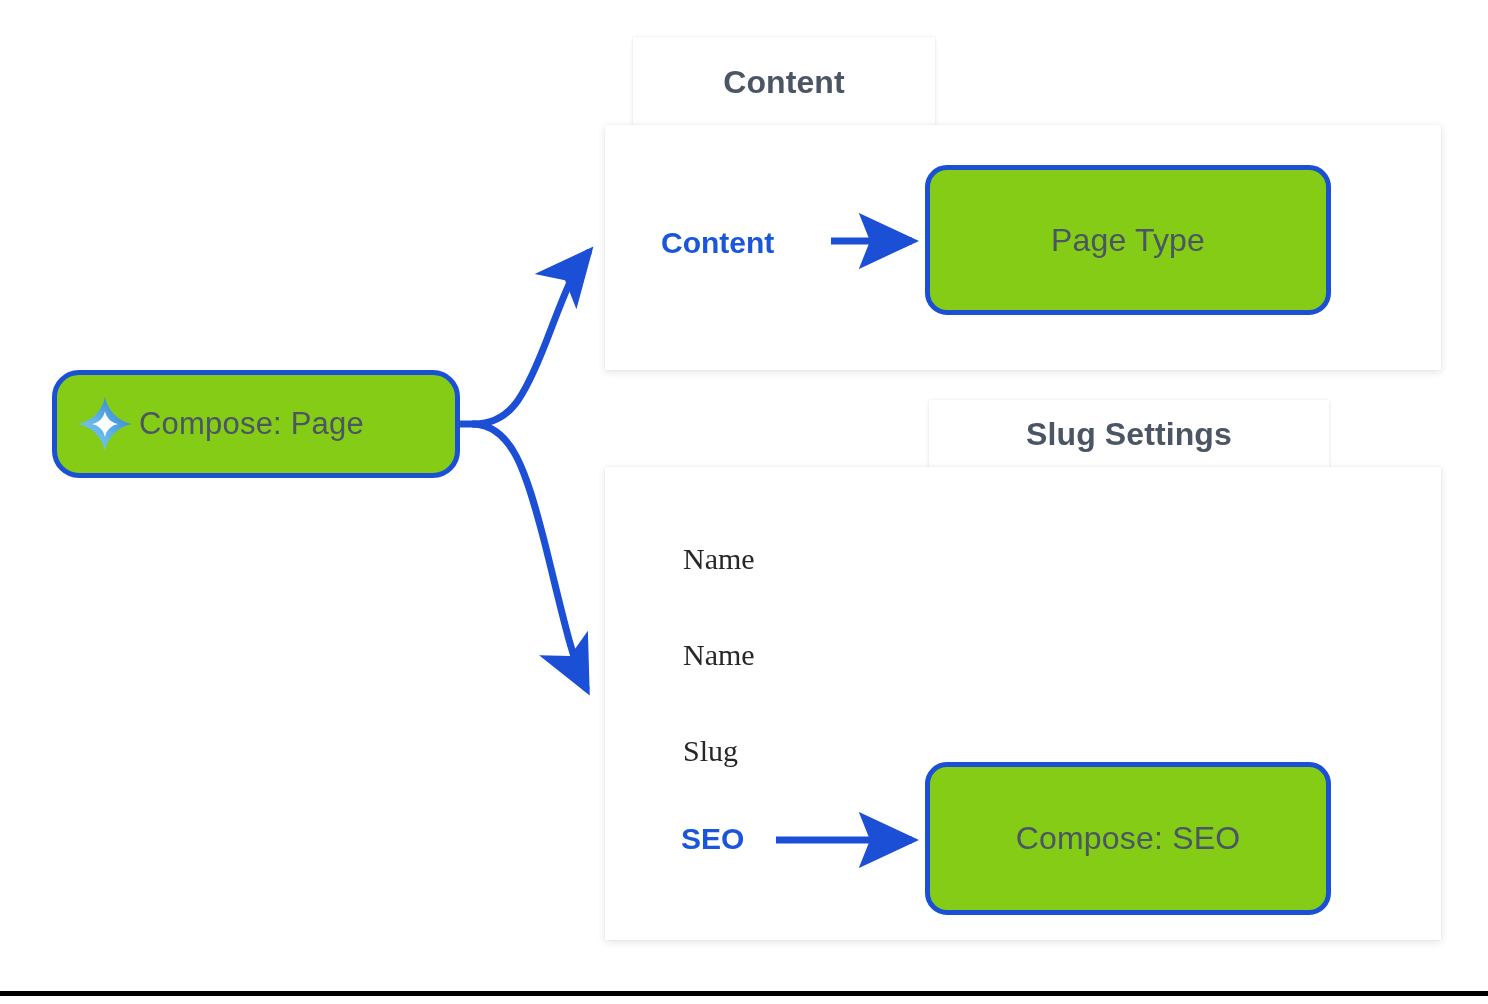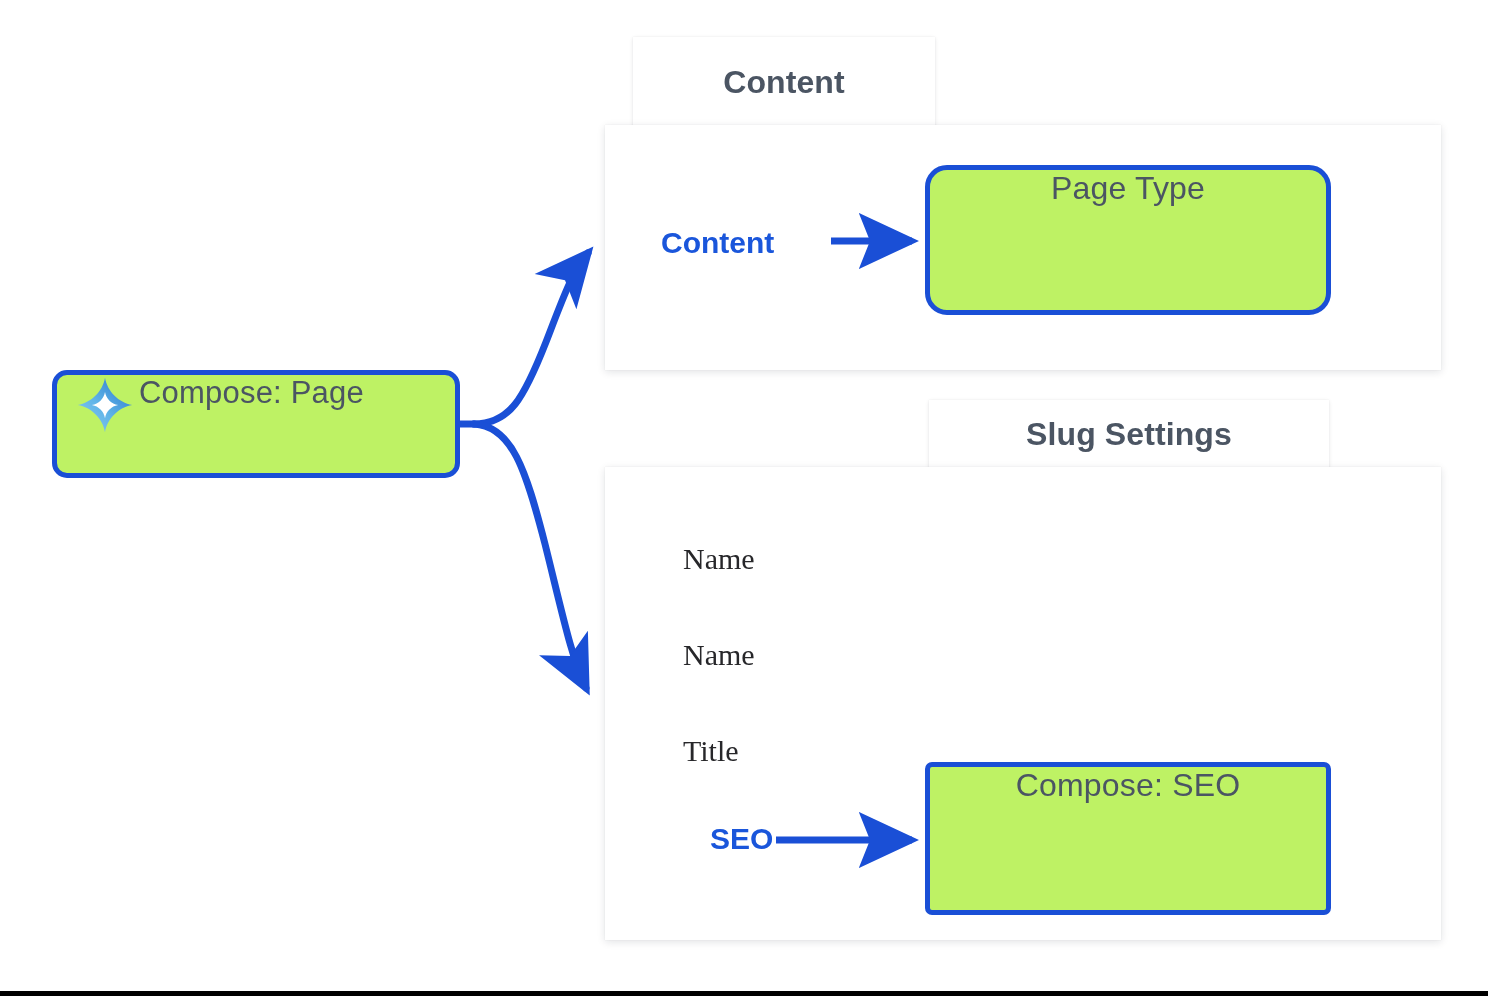--- a/index.html
+++ b/index.html
@@ -69,56 +69,56 @@
     color: #27272a;
     white-space: nowrap;
     z-index: 6;
     font-family: Liberation Serif, serif;
   }
 
   #link-content { left: 661px; top: 226px; }
   #label-name   { left: 683px; top: 542px; }
   #label-title  { left: 683px; top: 638px; }
   #label-slug   { left: 683px; top: 734px; }
-  #link-seo     { left: 710px; top: 822px; }
+  #link-seo     { left: 681px; top: 822px; }
 
   
   .node {
     position: absolute;
-    background: #bef264;
+    background: #84cc16;
     border: 5px solid #1a4fd6;
     border-radius: 22px;
     display: flex;
-    align-items: flex-start;
+    align-items: center;
     justify-content: center;
     z-index: 8;
     box-sizing: border-box;
     cursor: pointer;
   }
   .node-text {
     font-size: 32px;
     font-weight: 500;
     color: #4b5563;
     white-space: nowrap;
     letter-spacing: 0.2px;
   }
 
   #node-compose-page {
     left: 52px;  top: 370px;  width: 408px; height: 108px;
-    border-radius: 15px;
+    border-radius: 27px;
     justify-content: flex-start;
     padding-left: 18px;
   }
   #node-compose-page .node-text {
     font-size: 31px;
     font-weight: 500;
     color: #4b5563;
   }
   #node-page-type   { left: 925px; top: 165px; width: 406px; height: 150px; }
-  #node-compose-seo { left: 925px; top: 762px; width: 406px; height: 153px; border-radius: 7px; }
+  #node-compose-seo { left: 925px; top: 762px; width: 406px; height: 153px; }
 
   
   .sparkle-icon {
     width: 60px;
     height: 60px;
     flex: 0 0 60px;
     margin-right: 4px;
     display: block;
   }
 
@@ -161,21 +161,21 @@
   </div>
 
   <div class="panel-title-card" id="settings-title-card">
     <span class="panel-title-text">Slug Settings</span>
   </div>
 
   <div class="panel-body-card" id="settings-body-card"></div>
 
   <span class="field-label" id="label-name">Name</span>
   <span class="field-label" id="label-title">Name</span>
-  <span class="field-label" id="label-slug">Title</span>
+  <span class="field-label" id="label-slug">Slug</span>
   <span class="field-link" id="link-seo">SEO</span>
 
   <div class="node" id="node-compose-seo">
     <span class="node-text">Compose: SEO</span>
   </div>
 
   <div class="node" id="node-compose-page">
     <svg class="sparkle-icon" viewBox="0 0 64 64">
       <defs>
         <linearGradient id="sparkGrad" x1="0" y1="1" x2="1" y2="0">

